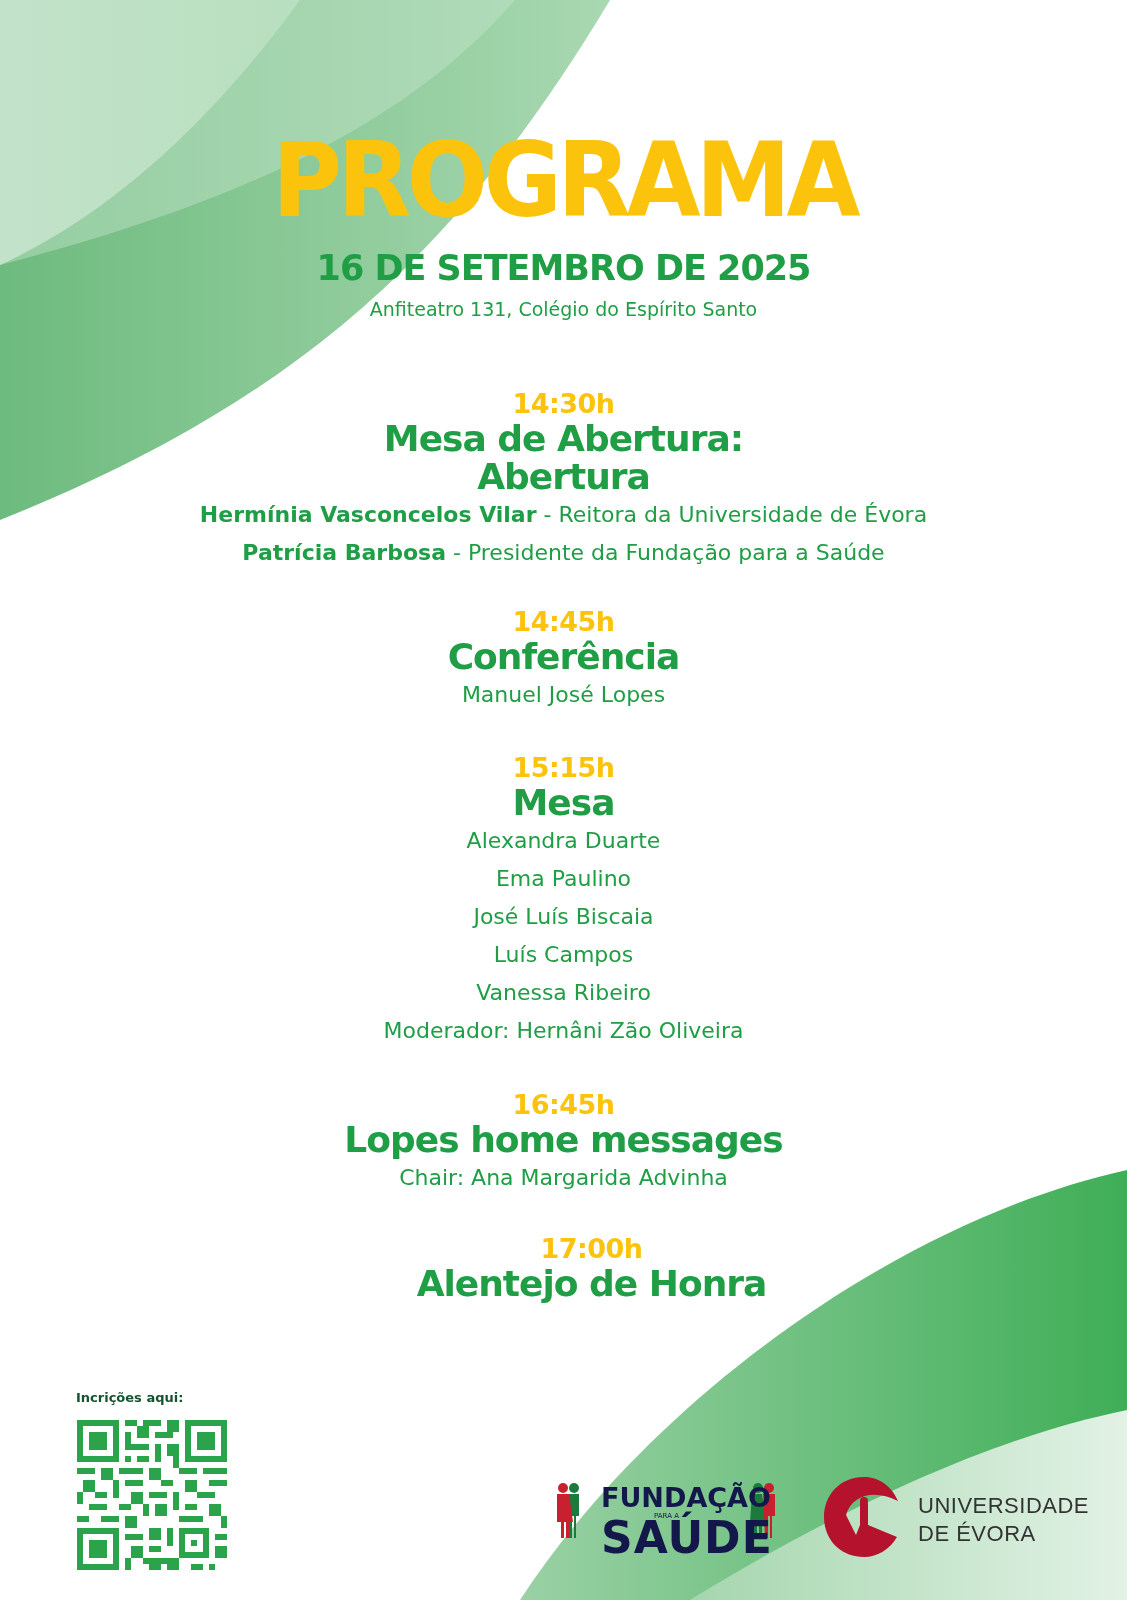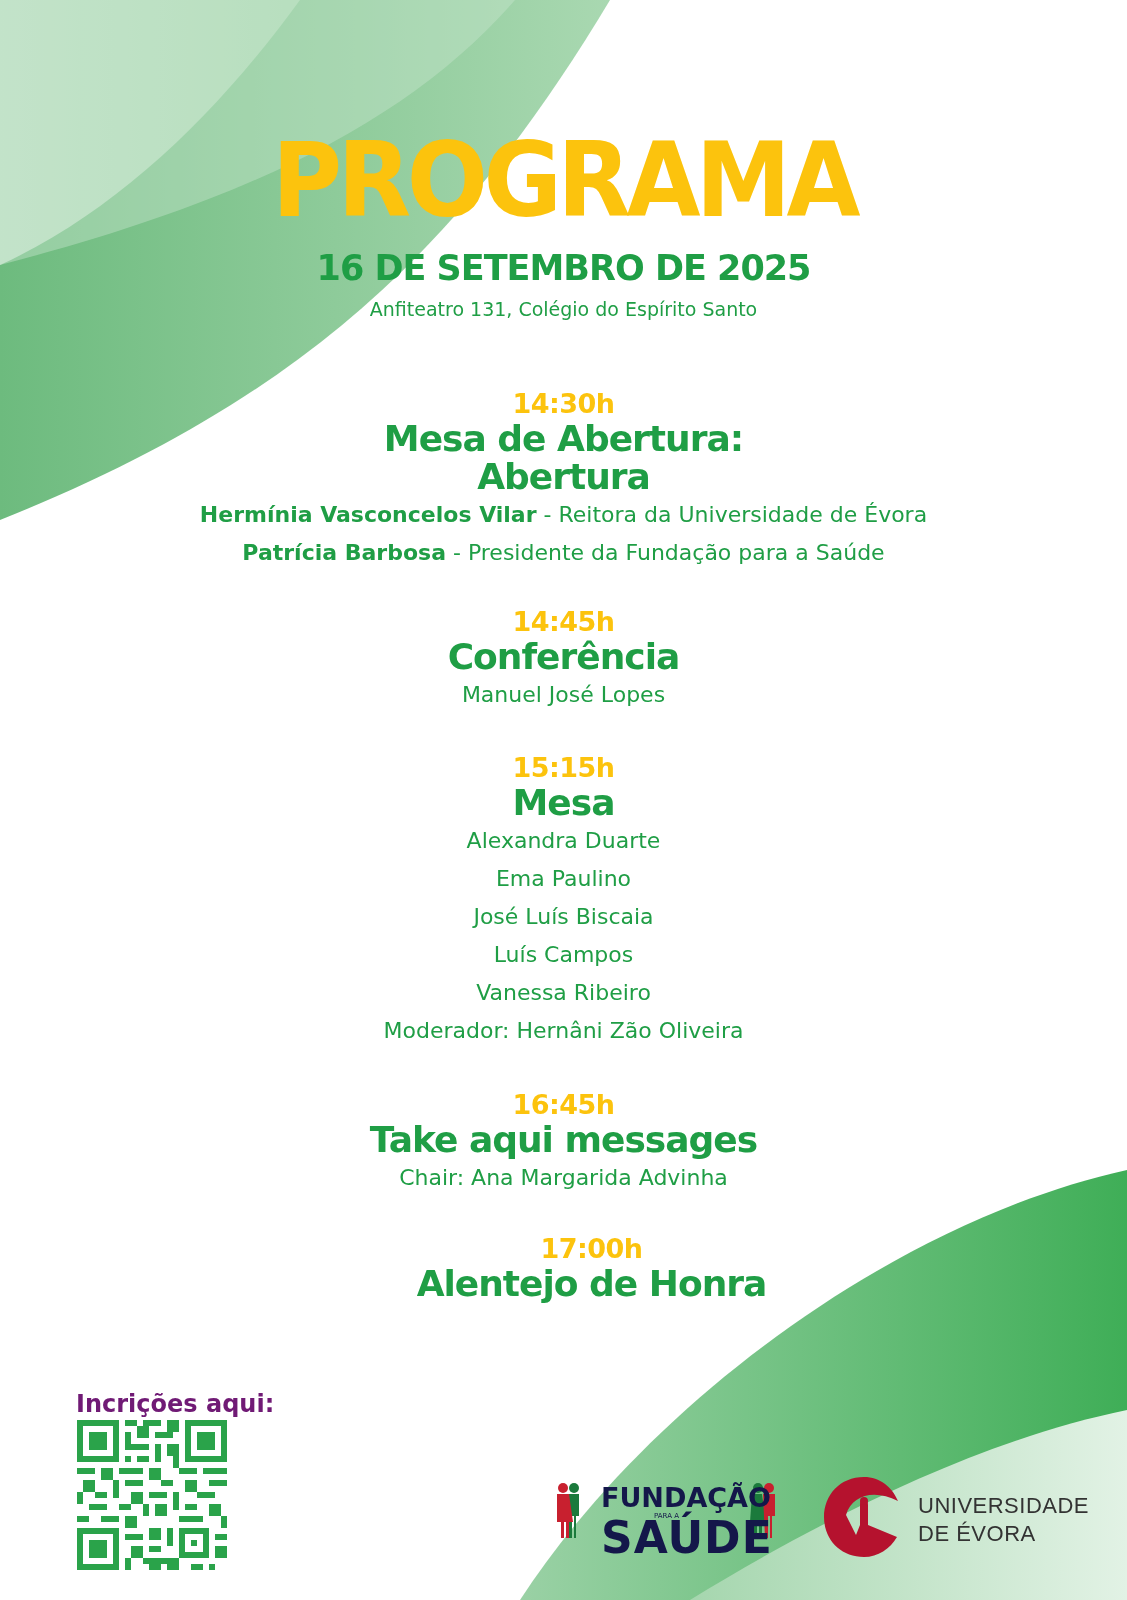--- a/index.html
+++ b/index.html
@@ -10,21 +10,21 @@
   .title { position: absolute; left: 0; width: 1127px; text-align: center; top: 128px; font-family: "DejaVu Sans", sans-serif; font-weight: bold; font-size: 104px; letter-spacing: -5px; color: #fcc30d; line-height: 1; transform: scaleX(0.92); transform-origin: 570px 0; }
   .date { position: absolute; left: 0; width: 1127px; text-align: center; top: 248px; font-weight: bold; font-size: 35px; letter-spacing: -1px; color: #1f9e45; }
   .venue { position: absolute; left: 0; width: 1127px; text-align: center; top: 298px; font-size: 19px; color: #1f9e45; }
 
   .session { position: absolute; left: 0; width: 1127px; text-align: center; }
   .time { font-weight: bold; font-size: 27px; color: #fcc30d; line-height: 32px; letter-spacing: -0.5px; }
   .stitle { font-weight: bold; font-size: 36px; color: #1f9e45; line-height: 38px; letter-spacing: -1px; }
   .line { font-size: 22px; color: #1f9e45; line-height: 38px; }
   .line b { font-weight: bold; }
 
-  .qr-label { position: absolute; left: 76px; top: 1390px; font-weight: bold; font-size: 24px; color: #701a75; }
+  .qr-label { position: absolute; left: 76px; top: 1390px; font-weight: bold; font-size: 13px; color: #14532d; }
   .qr { position: absolute; left: 77px; top: 1420px; width: 150px; height: 150px; }
 
   .fps-logo { position: absolute; left: 552px; top: 1480px; width: 250px; height: 75px; }
   .fps-text1 { position: absolute; left: 601px; top: 1482px; font-weight: bold; font-size: 27px; color: #14174a; letter-spacing: 0px; }
   .fps-text2 { position: absolute; left: 654px; top: 1512px; font-size: 7px; color: #14174a; }
   .fps-text3 { position: absolute; left: 601px; top: 1516px; font-weight: bold; font-size: 44px; color: #14174a; letter-spacing: 1px; line-height: 1; }
   .ue-logo { position: absolute; left: 822px; top: 1475px; width: 84px; height: 84px; }
   .ue-text { position: absolute; left: 918px; top: 1492px; font-family: "Liberation Sans", sans-serif; font-size: 22px; color: #333333; line-height: 28px; letter-spacing: 0.5px; }
 </style>
 </head>
@@ -86,21 +86,21 @@
     <div class="line">Alexandra Duarte</div>
     <div class="line">Ema Paulino</div>
     <div class="line">José Luís Biscaia</div>
     <div class="line">Luís Campos</div>
     <div class="line">Vanessa Ribeiro</div>
     <div class="line">Moderador: Hernâni Zão Oliveira</div>
   </div>
 
   <div class="session" style="top:1089px;">
     <div class="time">16:45h</div>
-    <div class="stitle">Take aqui messages</div>
+    <div class="stitle">Lopes home messages</div>
     <div class="line">Chair: Ana Margarida Advinha</div>
   </div>
 
   <div class="session" style="top:1233px;margin-left:28px;">
     <div class="time">17:00h</div>
     <div class="stitle">Alentejo de Honra</div>
   </div>
 
   <div class="qr-label">Incrições aqui:</div>
   <svg class="qr" viewBox="0 0 25 25" xmlns="http://www.w3.org/2000/svg" shape-rendering="crispEdges">

